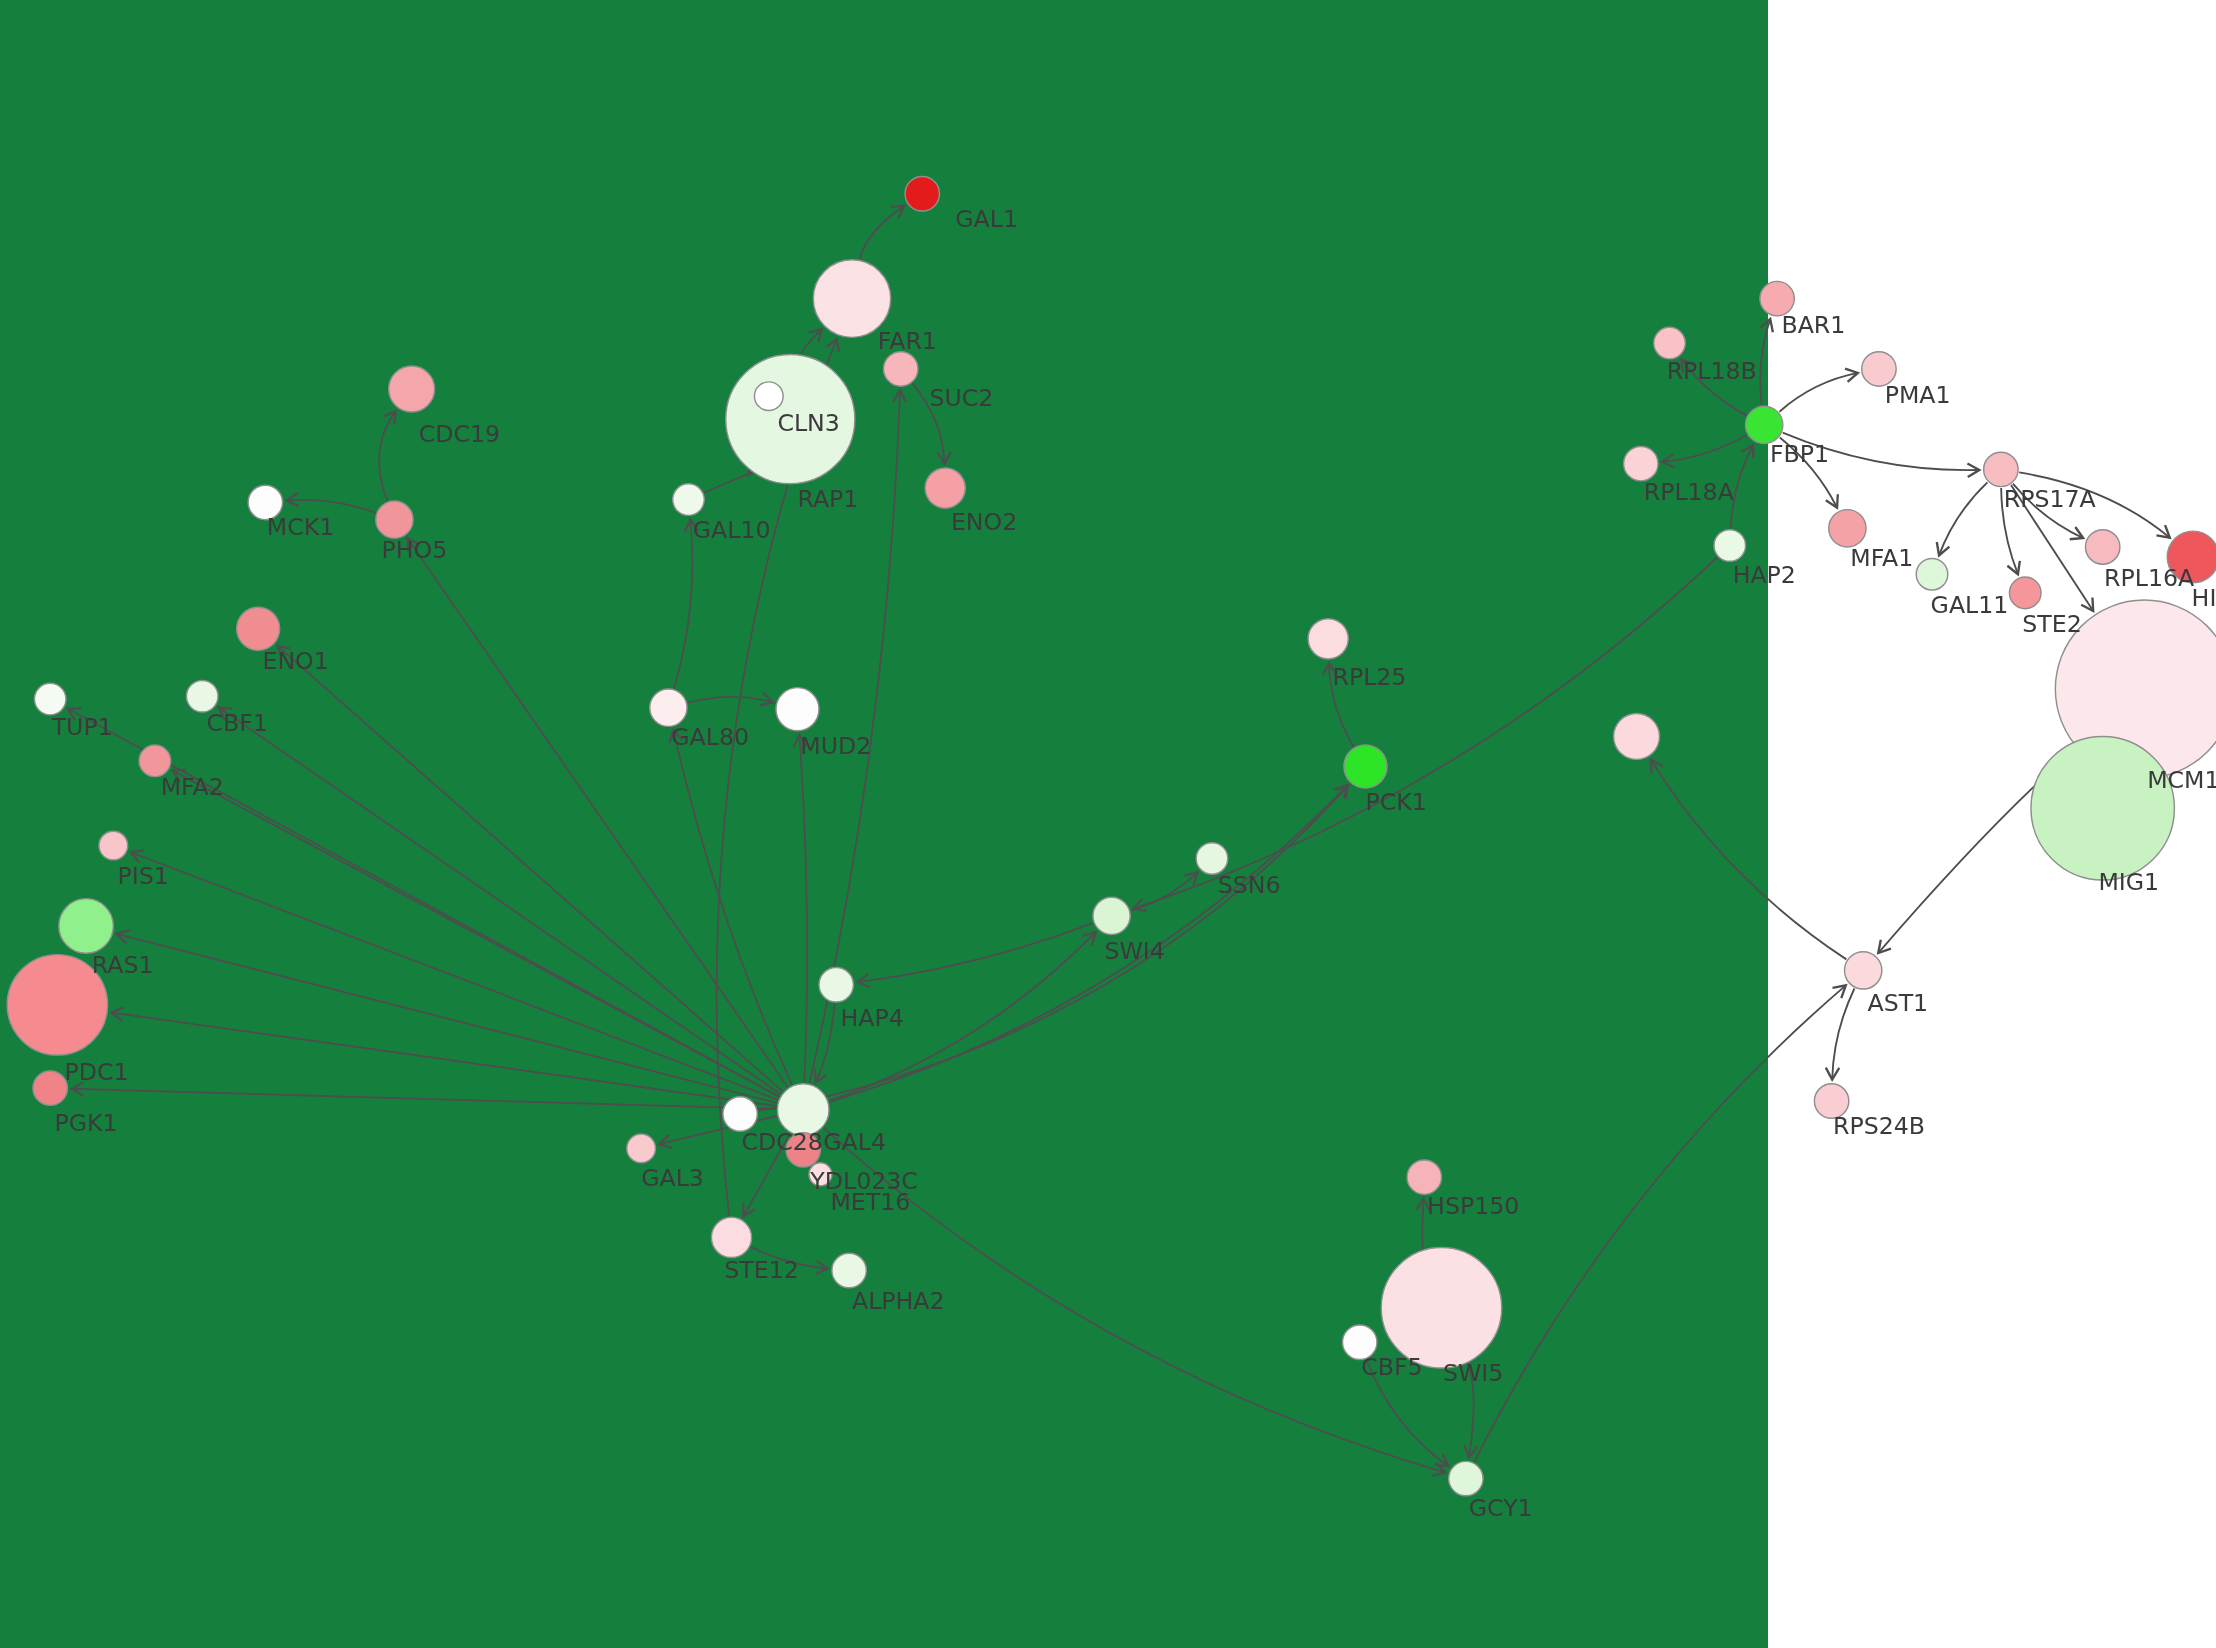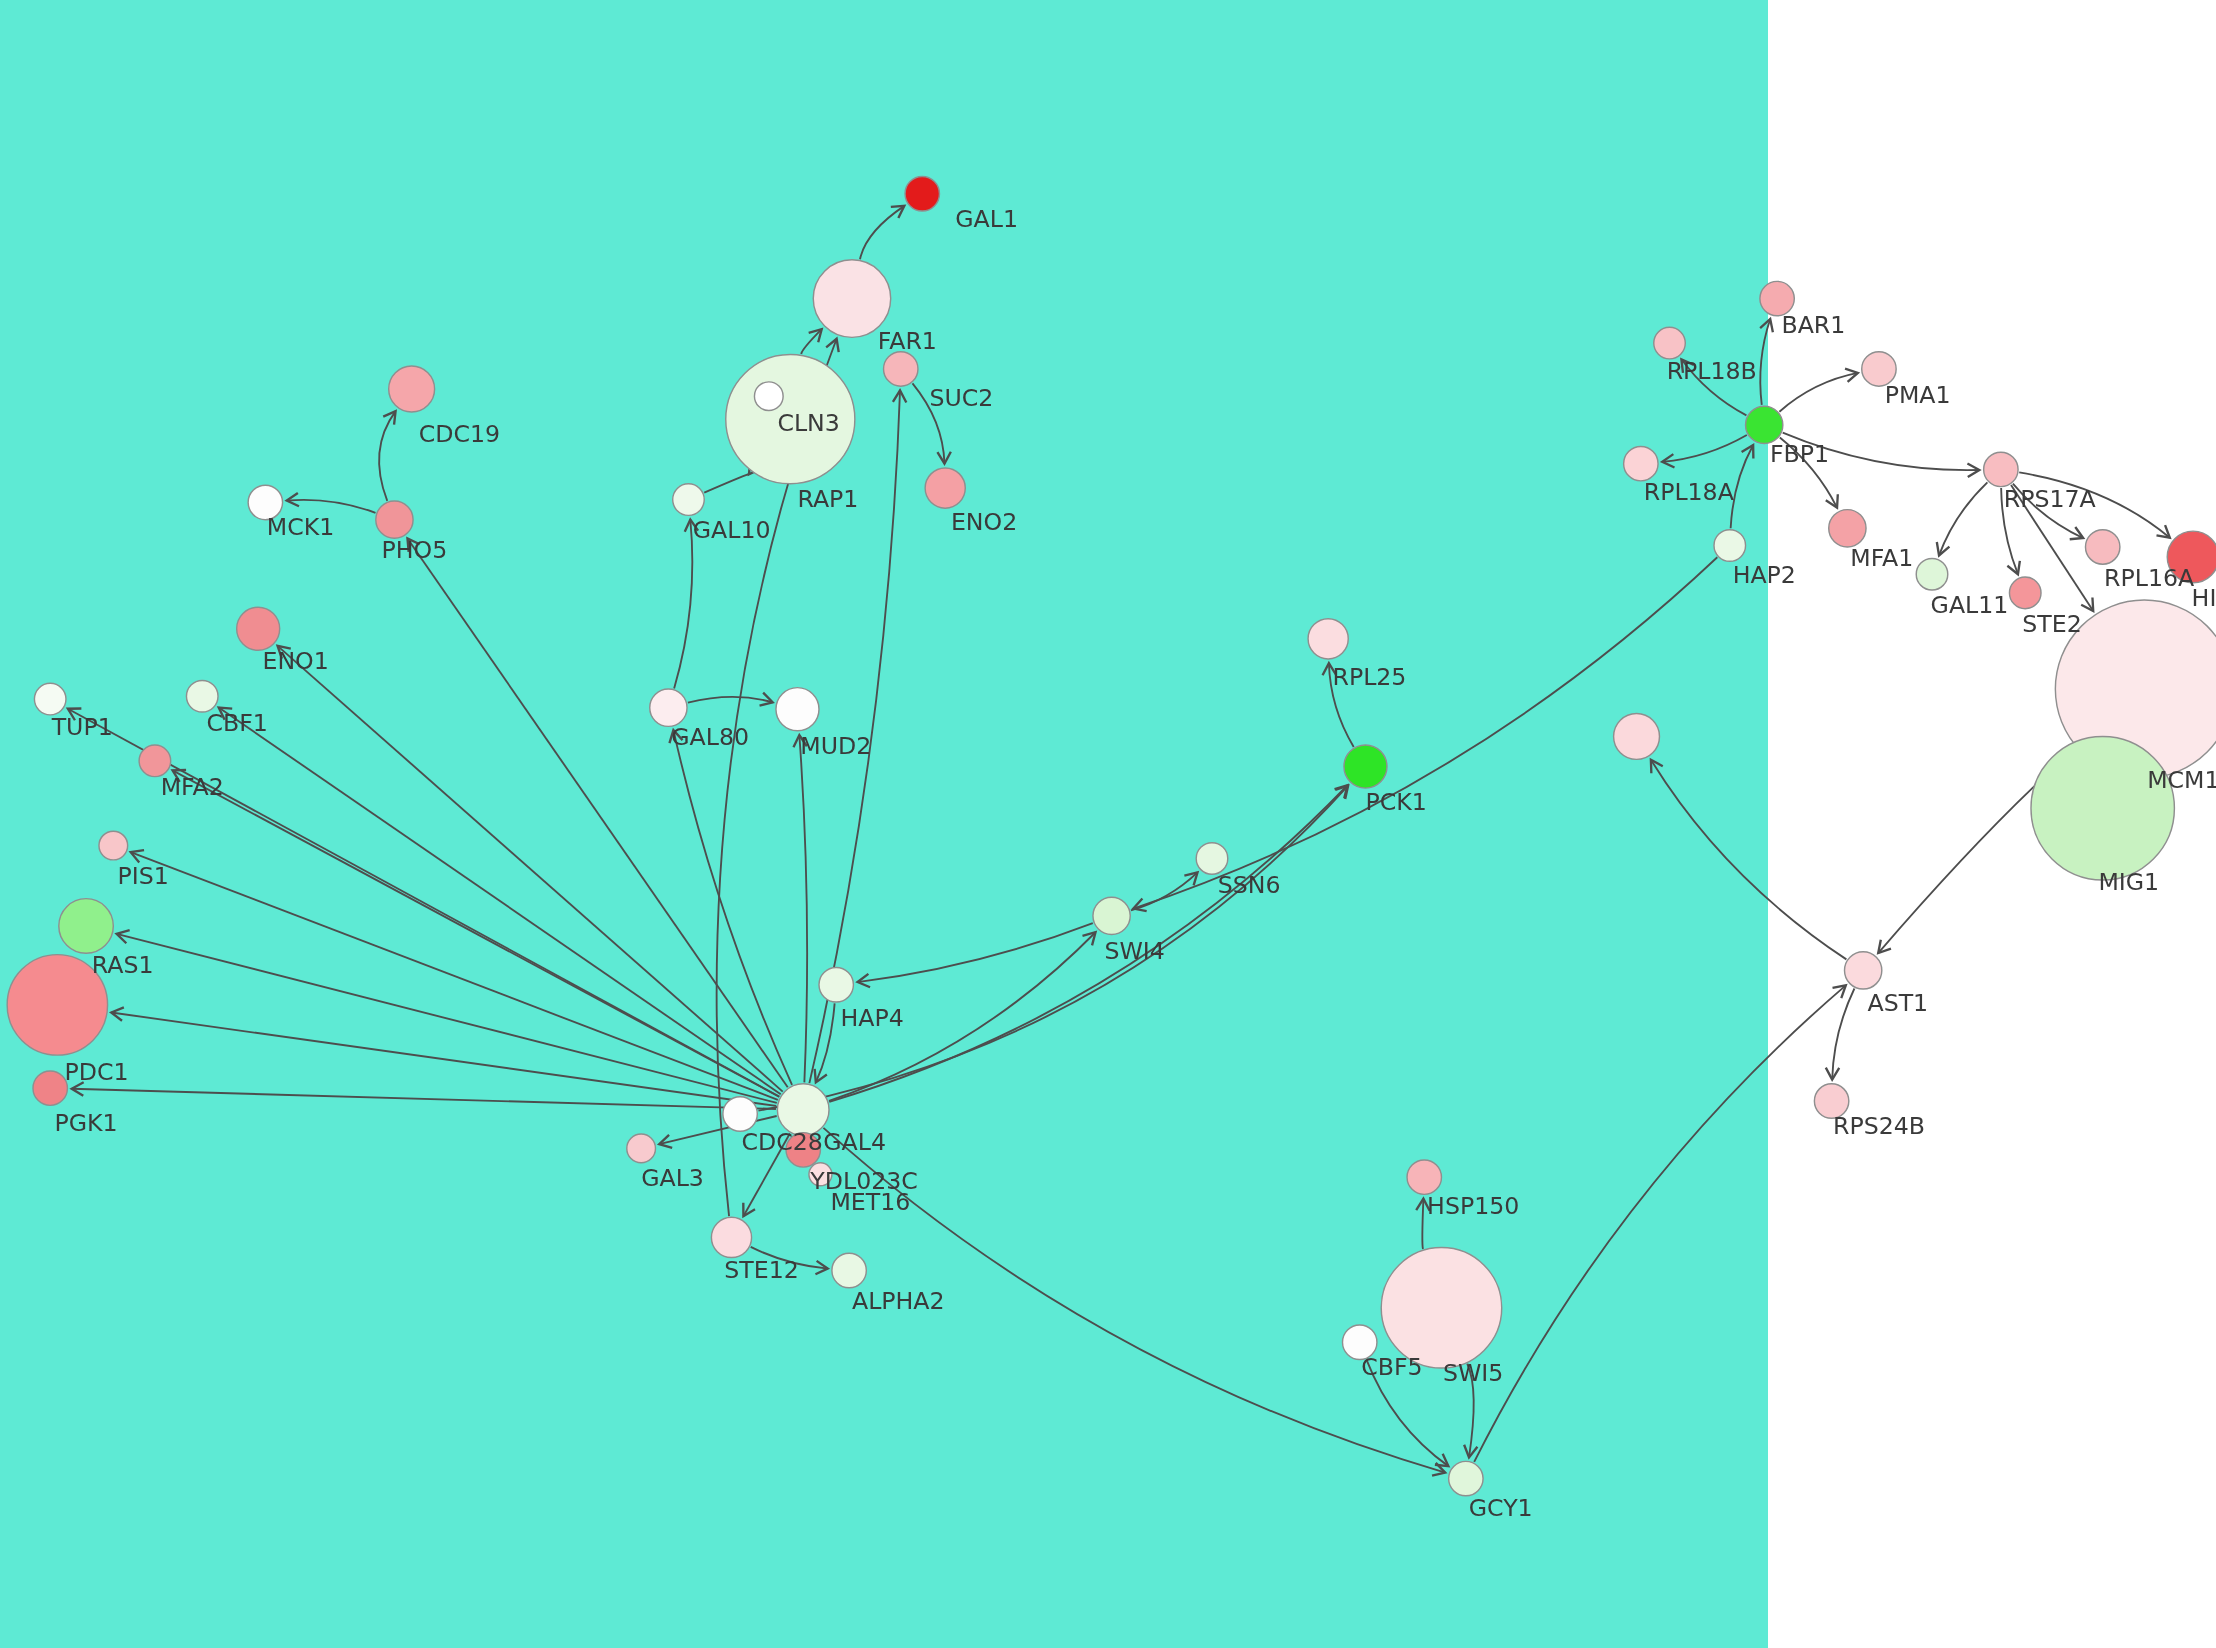--- a/index.html
+++ b/index.html
@@ -7,21 +7,21 @@
     padding: 0;
     background: #ffffff;
     width: 2216px;
     height: 1648px;
     overflow: hidden;
     font-family: "DejaVu Sans", sans-serif;
   }
   .stage {
     width: 1768px;
     height: 1648px;
-    background: #5eead4;
+    background: #15803d;
     position: relative;
   }
   svg { display: block; }
   .node-label {
     font-family: "DejaVu Sans", sans-serif;
     fill: #3a3a3a;
     font-size: 16.5px;
   }
   .edge {
     fill: none;

